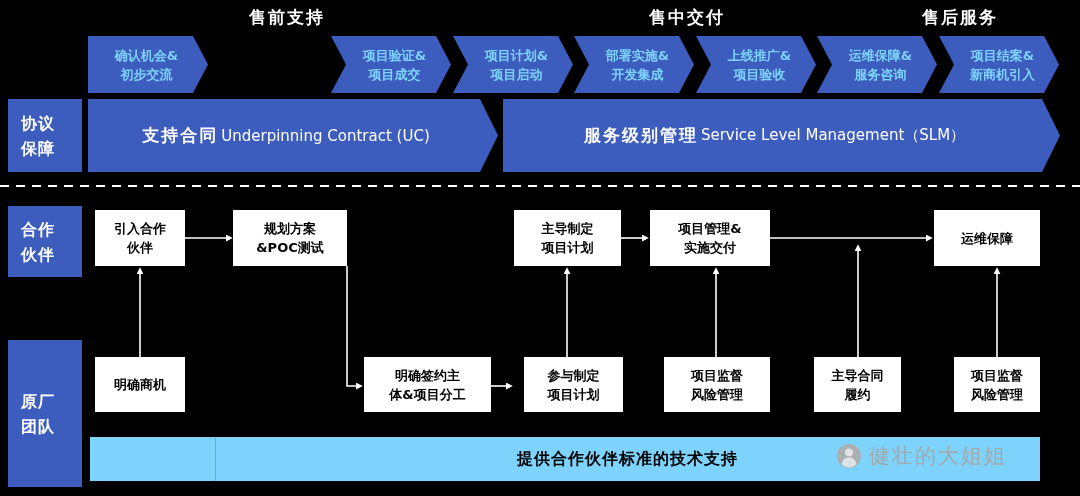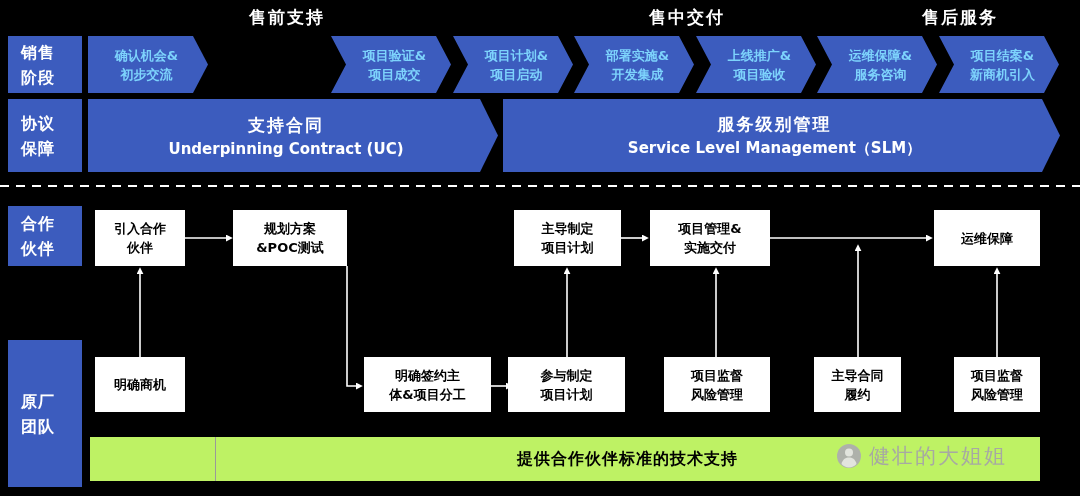--- a/index.html
+++ b/index.html
@@ -17,59 +17,57 @@
 
   .chev { position:absolute; top:36px; height:57px; width:120px; background:var(--blue);
     color:#7dd3fc; font-size:13px; font-weight:600; line-height:19px; display:flex;
     align-items:center; justify-content:center; text-align:center; white-space:pre-line;
     clip-path:polygon(0 0, calc(100% - 15px) 0, 100% 50%, calc(100% - 15px) 100%, 0 100%, 15px 50%);
     padding-left:12px; padding-right:5px; }
   .chev.first { clip-path:polygon(0 0, calc(100% - 15px) 0, 100% 50%, calc(100% - 15px) 100%, 0 100%);
     padding-left:2px; }
 
   .big-arrow { position:absolute; top:99px; height:73px; background:var(--blue); color:#fff;
-    display:flex; flex-direction:column; align-items:center; justify-content:center; gap:3px;
+    display:flex; align-items:center; justify-content:center; gap:3px;
     clip-path:polygon(0 0, calc(100% - 18px) 0, 100% 50%, calc(100% - 18px) 100%, 0 100%);
     padding-right:14px; }
   .ba-title { font-size:17px; font-weight:700; letter-spacing:2px; }
-  .ba-sub { font-size:15px; font-weight:700; }
+  .ba-sub { font-size:15px; font-weight:400; }
 
   .dashed-line { position:absolute; left:0; top:185px; width:1080px; height:2px;
     background:repeating-linear-gradient(90deg,#fff 0 9px,transparent 9px 16px); }
 
   .wbox { position:absolute; background:#fff; color:#000; font-size:13px; font-weight:600;
     display:flex; align-items:center; justify-content:center; text-align:center;
     white-space:pre-line; line-height:19px; }
   .row3 { top:210px; height:56px; }
   .row4 { top:357px; height:55px; }
 
-  .bottom-bar { position:absolute; left:90px; top:437px; width:950px; height:44px; background:#bef264; }
+  .bottom-bar { position:absolute; left:90px; top:437px; width:950px; height:44px; background:#7dd3fc; }
   .bb-divider { position:absolute; left:125px; top:0; width:1px; height:100%; background:#9a9a9a; }
   .bb-text { position:absolute; left:125px; right:0; height:100%; display:flex; align-items:center;
     justify-content:center; font-size:16px; font-weight:700; color:#000; letter-spacing:1px; }
 
   .connectors { position:absolute; left:0; top:0; width:1080px; height:496px; pointer-events:none; }
 
   .watermark { position:absolute; left:836px; top:441px; height:30px; display:flex;
     align-items:center; gap:7px; color:#a6a6a6; font-size:21px; letter-spacing:2px; opacity:.95; }
 </style>
 </head>
 <body>
 
 <div class="canvas">
 
   <div class="phase-label" style="left:287px">售前支持</div>
   <div class="phase-label" style="left:687px">售中交付</div>
   <div class="phase-label" style="left:960px">售后服务</div>
 
-  <div class="side-box" style="top:36px;height:57px">销售
-阶段</div>
   <div class="side-box" style="top:99px;height:73px">协议
 保障</div>
-  <div class="side-box" style="top:206px;height:60px">合作
+  <div class="side-box" style="top:206px;height:71px">合作
 伙伴</div>
   <div class="side-box" style="top:340px;height:147px">原厂
 团队</div>
 
   <div class="chev first" style="left:88px">确认机会&amp;
 初步交流</div>
   <div class="chev" style="left:331px">项目验证&amp;
 项目成交</div>
   <div class="chev" style="left:453px">项目计划&amp;
 项目启动</div>
@@ -99,21 +97,21 @@
 &amp;POC测试</div>
   <div class="wbox row3" style="left:514px;width:107px">主导制定
 项目计划</div>
   <div class="wbox row3" style="left:650px;width:120px">项目管理&amp;
 实施交付</div>
   <div class="wbox row3" style="left:934px;width:106px">运维保障</div>
 
   <div class="wbox row4" style="left:364px;width:127px">明确签约主
 体&amp;项目分工</div>
   <div class="wbox row4" style="left:95px;width:90px">明确商机</div>
-  <div class="wbox row4" style="left:508px;width:117px">参与制定
+  <div class="wbox row4" style="left:524px;width:99px">参与制定
 项目计划</div>
   <div class="wbox row4" style="left:664px;width:106px">项目监督
 风险管理</div>
   <div class="wbox row4" style="left:814px;width:87px">主导合同
 履约</div>
   <div class="wbox row4" style="left:954px;width:86px">项目监督
 风险管理</div>
 
   <div class="bottom-bar">
     <div class="bb-divider"></div>

